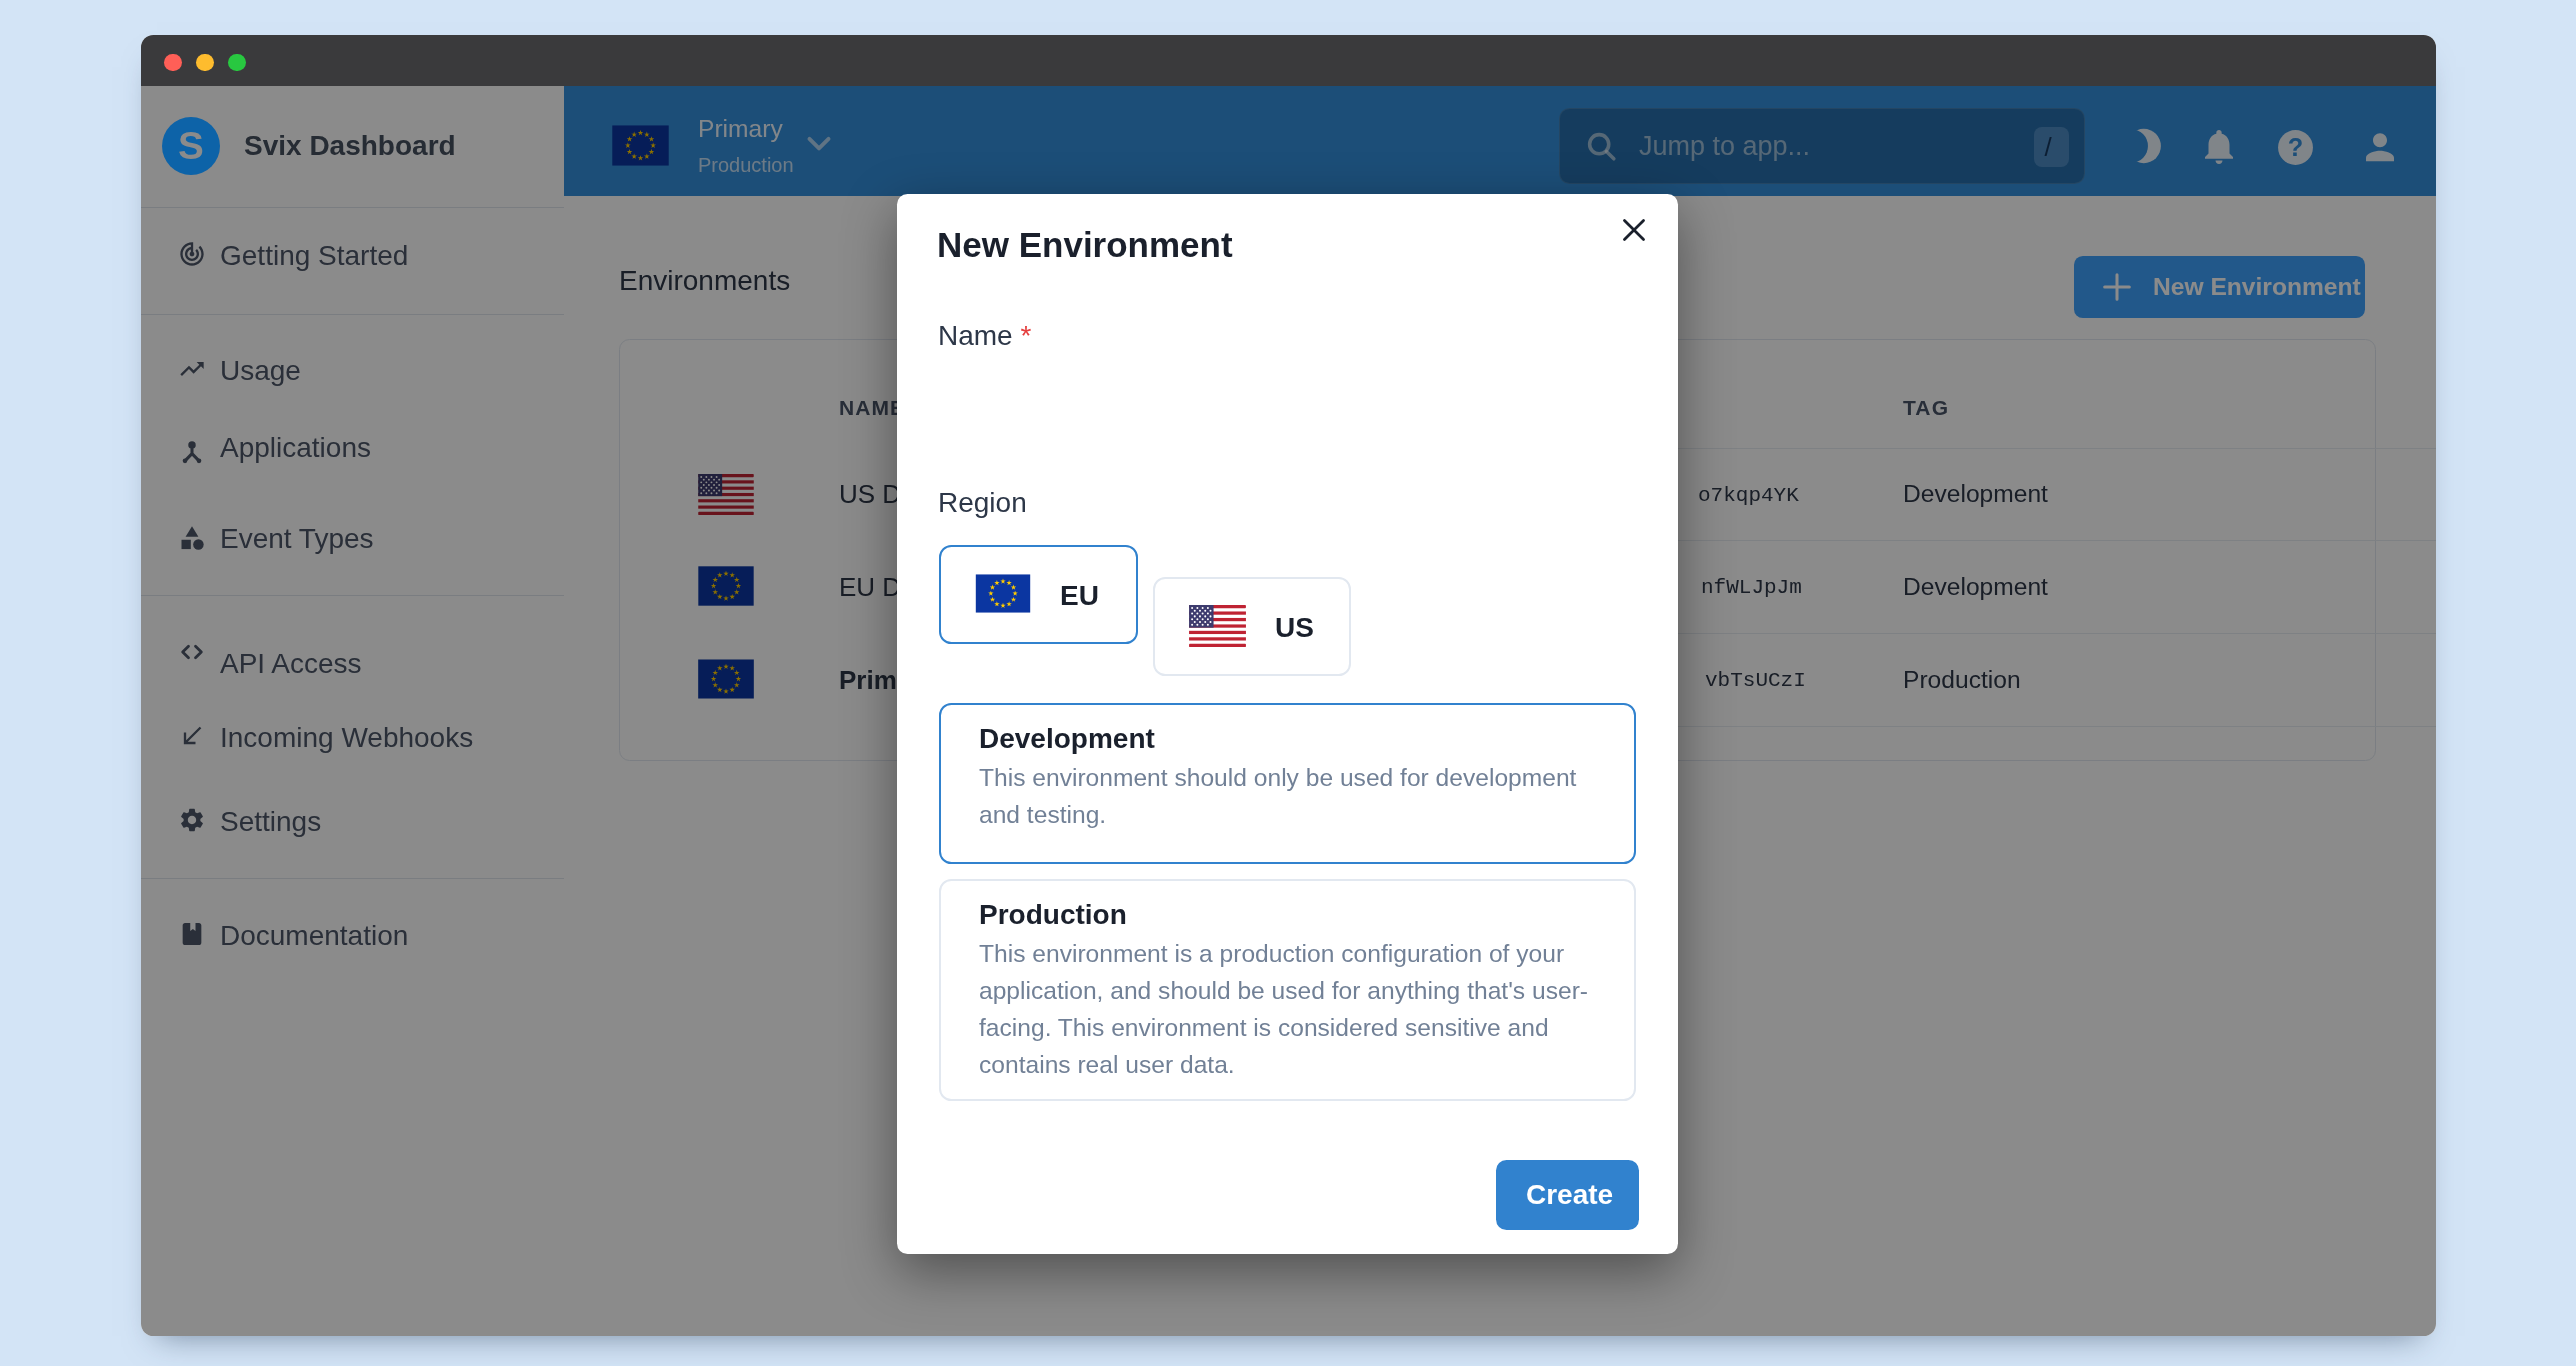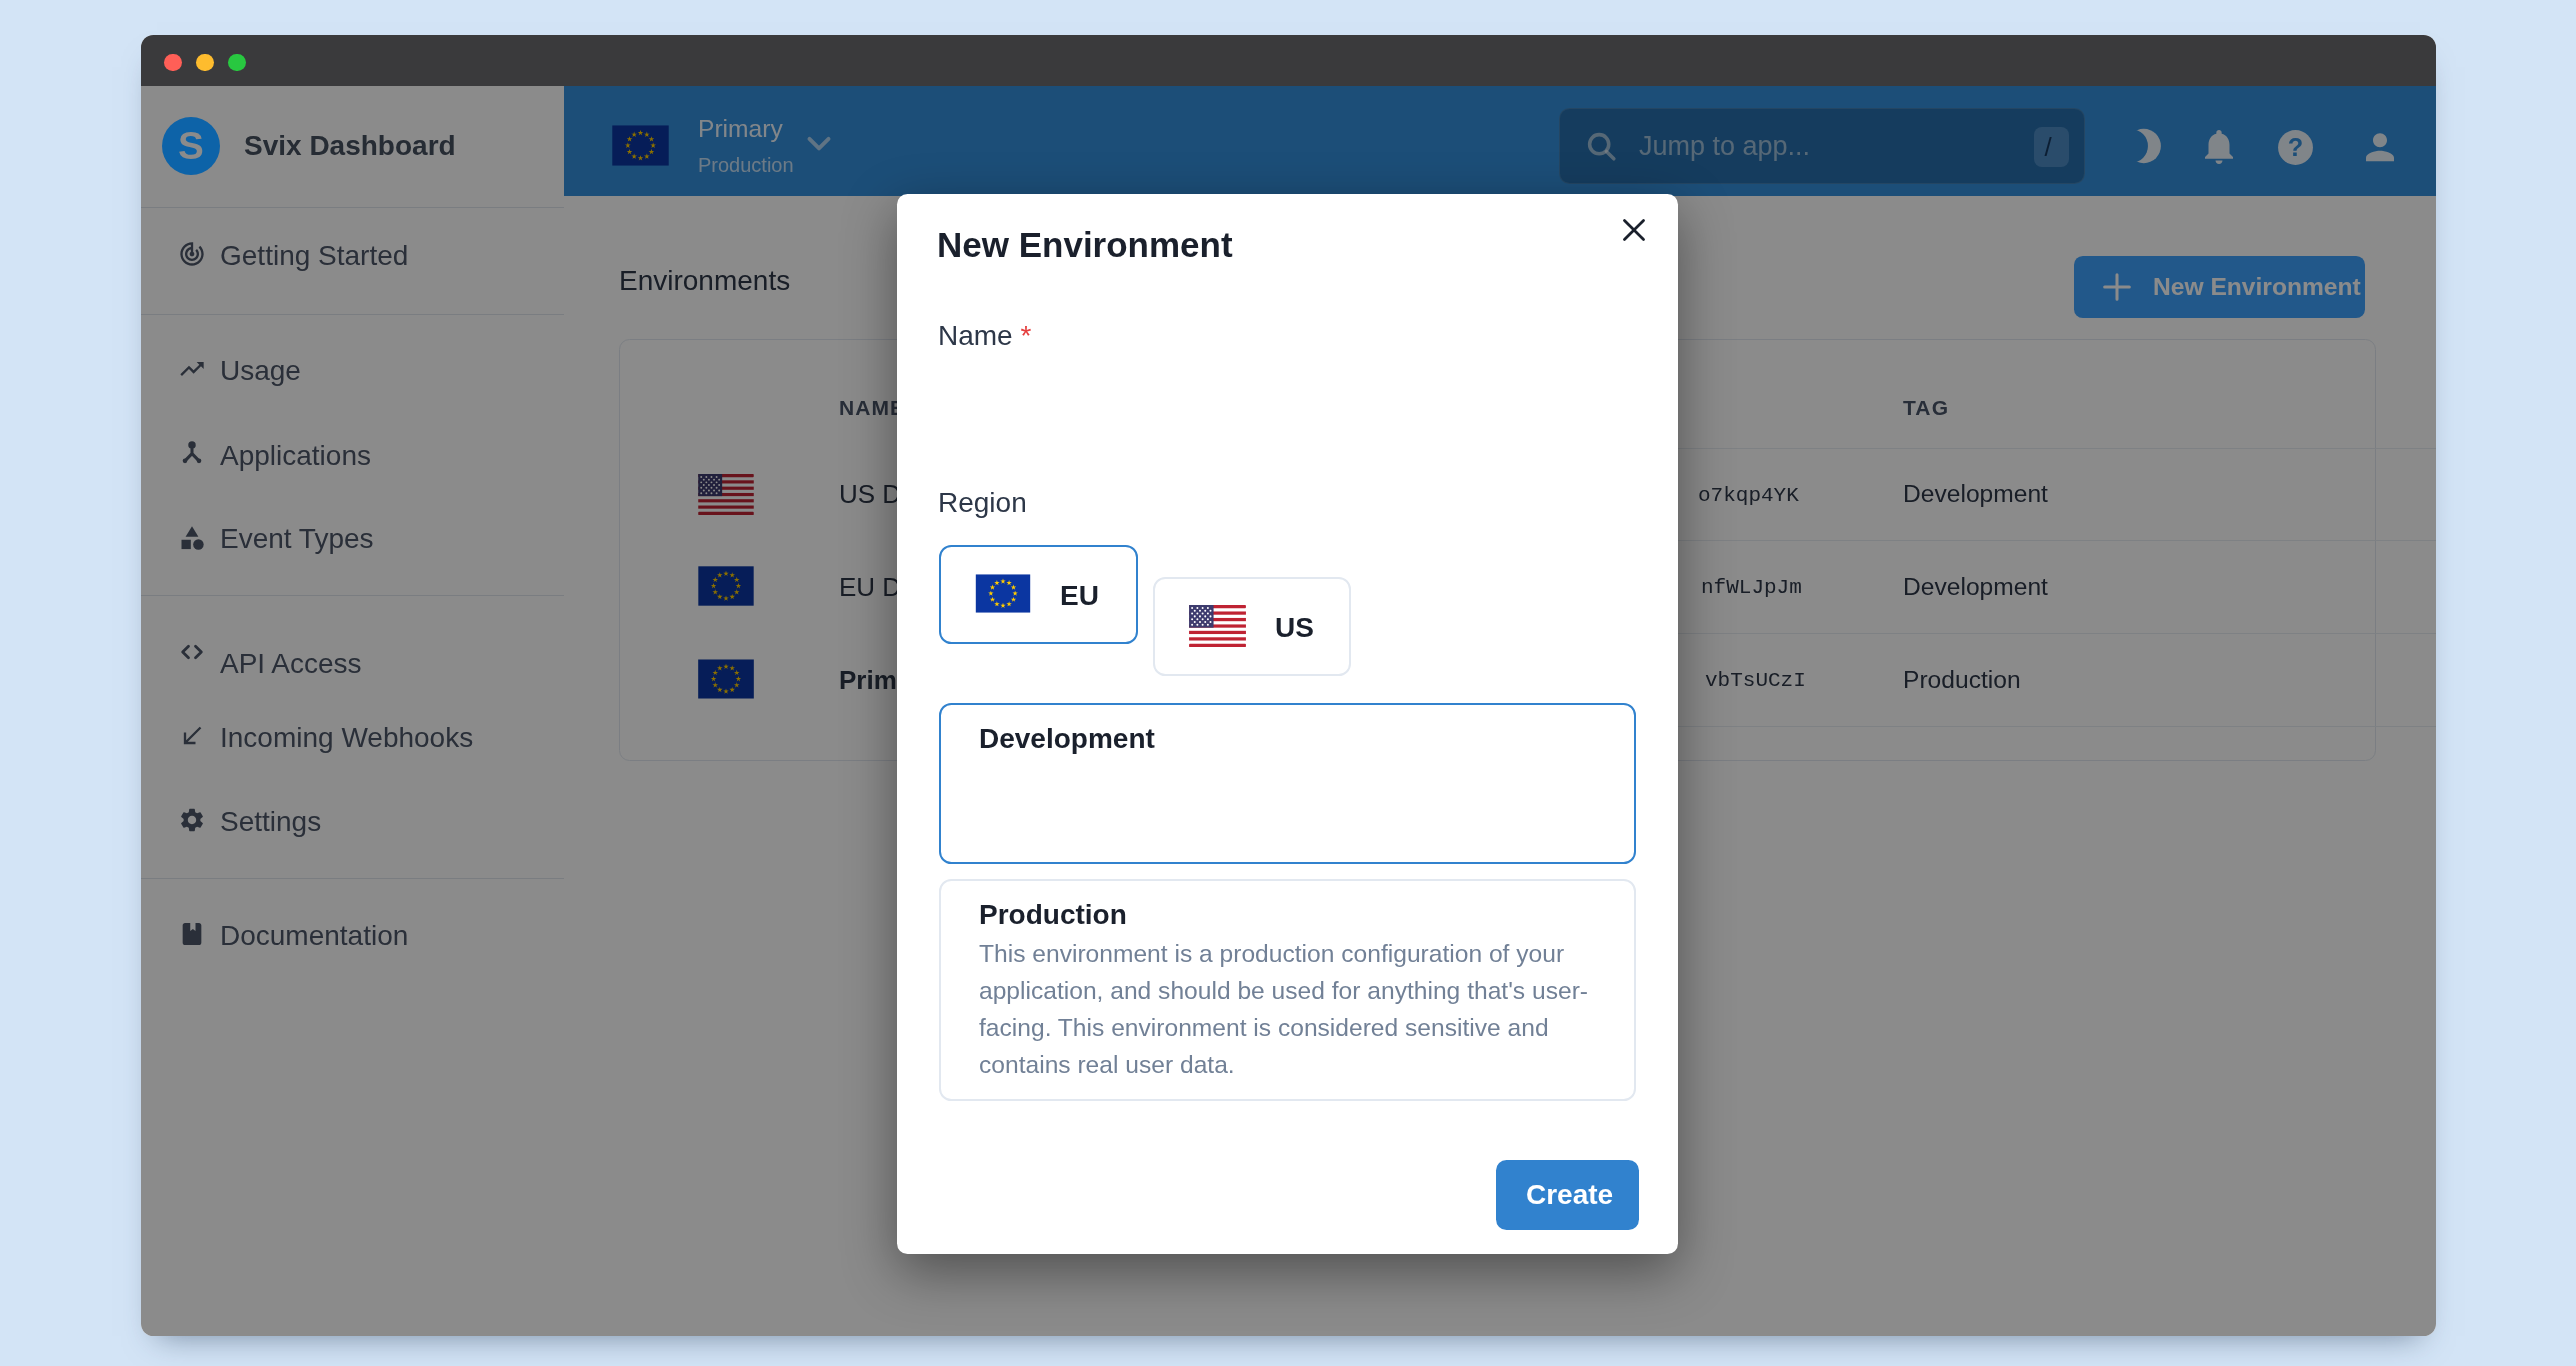--- a/index.html
+++ b/index.html
@@ -154,21 +154,21 @@
               <use href="#i-gs"></use>
             </svg></div>
           <div class="nav" style="top:156px;">Getting Started</div>
         <div class="nico" style="top:269px;"><svg width="28" height="28" viewBox="0 0 32 32">
               <use href="#i-usage"></use>
             </svg></div>
           <div class="nav" style="top:271px;">Usage</div>
         <div class="nico" style="top:353px;"><svg width="28" height="28" viewBox="0 0 32 32">
               <use href="#i-apps"></use>
             </svg></div>
-          <div class="nav" style="top:356px;">Applications</div>
+          <div class="nav" style="top:348px;">Applications</div>
         <div class="nico" style="top:438px;"><svg width="28" height="28" viewBox="0 0 32 32">
               <use href="#i-et"></use>
             </svg></div>
           <div class="nav" style="top:439px;">Event Types</div>
         <div class="nico" style="top:552px;"><svg width="28" height="28" viewBox="0 0 32 32">
               <use href="#i-api"></use>
             </svg></div>
           <div class="nav" style="top:564px;">API Access</div>
         <div class="nico" style="top:636px;"><svg width="28" height="28" viewBox="0 0 32 32">
               <use href="#i-iw"></use>
@@ -278,20 +278,21 @@
       <div style="position:absolute;left:119px;top:35px;font-size:28px;font-weight:bold;color:#1A202C;line-height:28px;">EU</div>
     </div>
     <div id="btn-us" style="position:absolute;left:256px;top:351px;width:198px;height:99px;border:2.6px solid #E2E8F0;border-radius:12.3px;margin-top:32px;">
       <div class="flag" style="left:34px;top:25.5px;"><svg width="57" height="42" viewBox="0 0 65 48">
             <use href="#us"></use>
           </svg></div>
       <div style="position:absolute;left:120px;top:35px;font-size:28px;font-weight:bold;color:#1A202C;line-height:28px;">US</div>
     </div>
     <div class="card" style="top:509px;height:161px;border:2.6px solid #3182ce;">
       <div class="ctitle" style="top:20px;">Development</div>
+      <div class="cdesc" style="top:54px;">This environment should only be used for development<br>and testing.</div>
     </div>
     <div class="card" style="top:685px;height:222px;border:2.6px solid #E2E8F0;">
       <div class="ctitle" style="top:20px;">Production</div>
       <div class="cdesc" style="top:54px;">This environment is a production configuration of your<br>application, and should be used for anything that's user-<br>facing. This environment is considered sensitive and<br>contains real user data.</div>
     </div>
     <div id="create" style="position:absolute;left:599px;top:966px;width:143px;height:70px;border-radius:10.5px;background:#3182ce;">
       <div style="position:absolute;left:30px;top:21px;font-size:28px;font-weight:bold;color:#fff;line-height:28px;">Create</div>
     </div>
   </div>
 </div>

